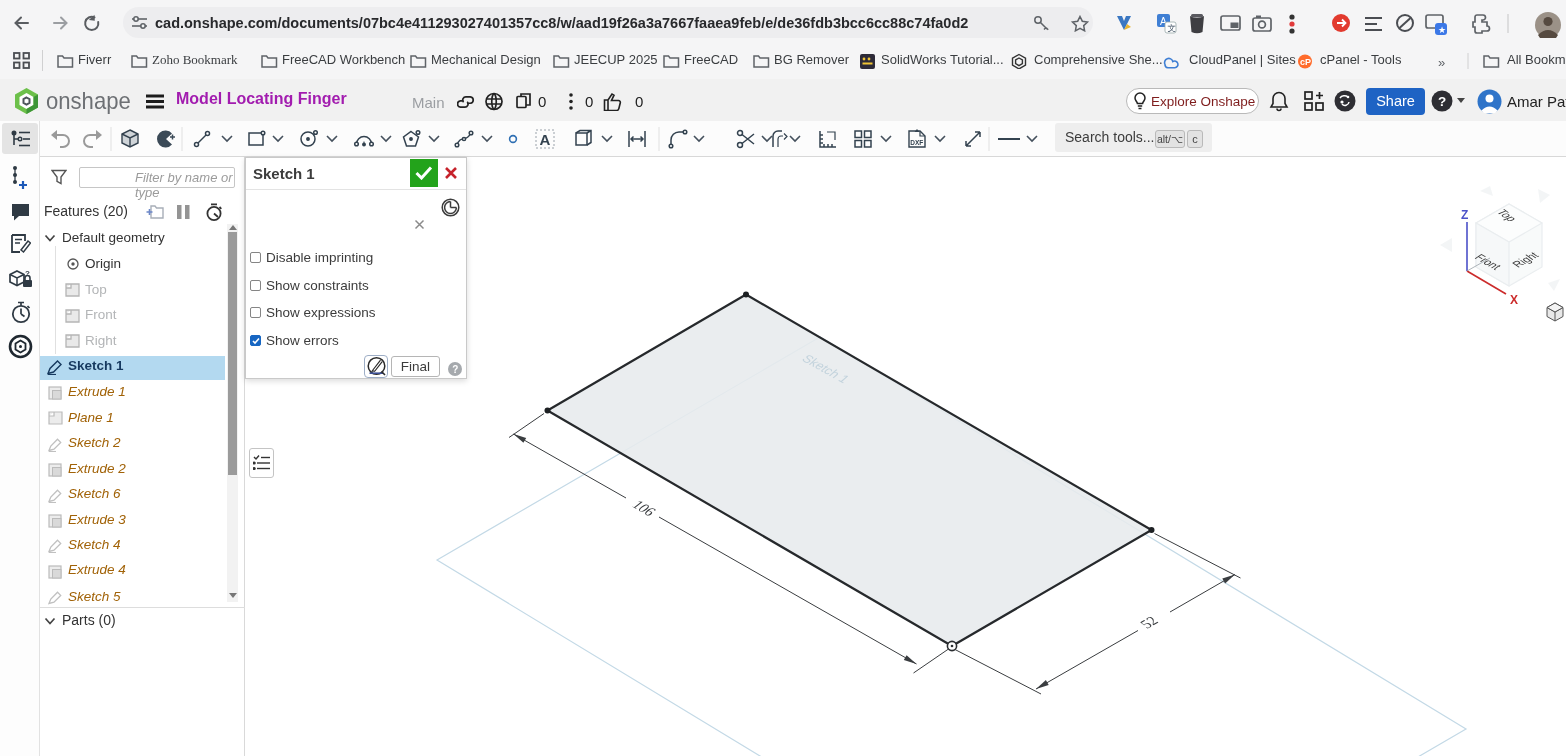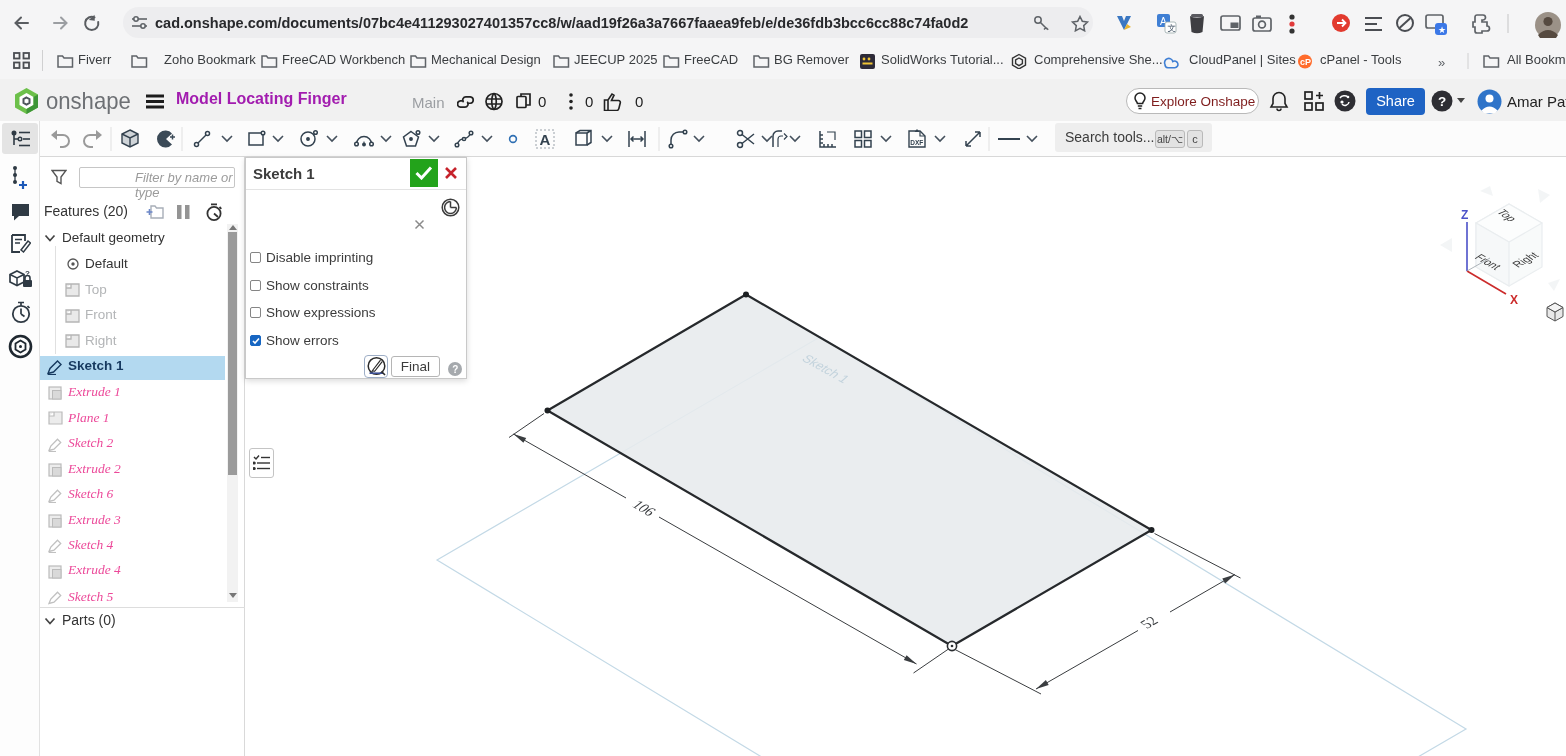--- a/index.html
+++ b/index.html
@@ -15,21 +15,21 @@
 .bm { position:absolute; top:52px; height:17px; font-size:13px; color:#3a3d40; white-space:nowrap; }
 
 #osheader { left:0; top:79px; width:1566px; height:42px; background:#f1f1f1; }
 
 #ostoolbar { left:40px; top:121px; width:1526px; height:36px; background:#fcfcfc; border-bottom:1px solid #d8d8d8; }
 #leftstrip { left:0; top:121px; width:40px; height:635px; background:#fdfdfd; border-right:1px solid #e2e2e2; }
 
 #fpanel { left:40px; top:157px; width:205px; height:599px; background:#fff; border-right:1px solid #d9d9d9; }
 .row { position:absolute; height:24px; font-size:13.5px; color:#333; white-space:nowrap; }
 .gray { color:#b3b5b7; }
-.itl  { font-style:italic; color:#ec4899;font-family:Liberation Serif, serif; }
+.itl  { font-style:italic; color:#a16207; }
 
 #dialog { left:245px; top:157px; width:222px; height:222px; background:#fff; border:1px solid #c9c9c9;
   box-shadow:0 2px 6px rgba(0,0,0,0.15); }
 .cb { position:absolute; width:11px; height:11px; border:1px solid #858585; border-radius:2px; background:#fff; }
 .cblbl { position:absolute; font-size:13.5px; color:#3c3c3c; white-space:nowrap; }
 svg { display:block; }
 </style>
 </head>
 <body>
 <div id="page">
@@ -213,21 +213,21 @@
       <rect x="862.5" y="9.5" width="10" height="2" fill="#f0c435"></rect>
       <path d="M1019,1.5 l6.5,3.7 v7 l-6.5,3.7 l-6.5,-3.7 v-7 Z M1019,5 l3.4,2 v3.6 l-3.4,2 l-3.4,-2 V7 Z" fill="none" stroke="#333" stroke-width="1.4"></path>
       <path d="M1165,11.5 a4.2,4.2 0 1 1 7.8,-3 a3.4,3.4 0 1 1 2,6.3 h-7 a3.3,3.3 0 0 1 -2.8,-3.3 Z" fill="none" stroke="#3f7fd4" stroke-width="1.6"></path>
       <circle cx="1305" cy="8.5" r="7" fill="#ff6c2c"></circle>
       <text x="1300" y="12" font-size="9" font-weight="bold" fill="#fff">cP</text>
       <text x="1438" y="13.5" font-size="13" fill="#5f6368">»</text>
     </g>
     <line x1="1468" y1="-1" x2="1468" y2="17" stroke="#d0d0d1" stroke-width="1"></line>
   </svg>
   <div class="bm" style="left:78px;">Fiverr</div>
-  <div class="bm" style="left:164px;">Zoho Bookmark</div>
+  <div class="bm" style="left:152px;font-family:Liberation Serif, serif;">Zoho Bookmark</div>
   <div class="bm" style="left:282px;">FreeCAD Workbench</div>
   <div class="bm" style="left:431px;">Mechanical Design</div>
   <div class="bm" style="left:574px;">JEECUP 2025</div>
   <div class="bm" style="left:684px;">FreeCAD</div>
   <div class="bm" style="left:774px;">BG Remover</div>
   <div class="bm" style="left:881px;">SolidWorks Tutorial...</div>
   <div class="bm" style="left:1034px;">Comprehensive She...</div>
   <div class="bm" style="left:1189px;">CloudPanel | Sites</div>
   <div class="bm" style="left:1320px;">cPanel - Tools</div>
   <div class="bm" style="left:1507px;width:59px;overflow:hidden;">All Bookma</div>
@@ -506,21 +506,21 @@
 
   <svg class="abs" style="left:44px;top:232px;" width="12" height="12" viewBox="0 0 12 12">
       <path d="M1.5,3.5 L6,8.5 L10.5,3.5" fill="none" stroke="#444" stroke-width="1.7"></path>
     </svg>
   <div class="row" style="left:62px;top:230px;">Default geometry</div>
   <div class="abs" style="left:55px;top:246px;width:1px;height:108px;background:#e0e0e0;"></div>
   <svg class="abs" style="left:67px;top:258px;" width="12" height="12" viewBox="0 0 12 12">
     <circle cx="6" cy="6" r="5" fill="none" stroke="#555" stroke-width="1.3"></circle>
       <circle cx="6" cy="6" r="1.7" fill="#555"></circle>
   </svg>
-  <div class="row" style="left:85px;top:256px;">Default</div>
+  <div class="row" style="left:85px;top:256px;">Origin</div>
   <svg class="abs" style="left:65px;top:283px;" width="15" height="14" viewBox="0 0 15 14">
     <path d="M1,1 h13 v12 h-13 Z M1,5 h5 v-4" fill="#e9e9e9" stroke="#b5b5b5" stroke-width="1.3"></path>
   </svg>
   <div class="row gray" style="left:85px;top:281.5px;">Top</div>
   <svg class="abs" style="left:65px;top:308.5px;" width="15" height="14" viewBox="0 0 15 14">
     <path d="M1,1 h13 v12 h-13 Z M1,5 h5 v-4" fill="#e9e9e9" stroke="#b5b5b5" stroke-width="1.3"></path>
   </svg>
   <div class="row gray" style="left:85px;top:307px;">Front</div>
   <svg class="abs" style="left:65px;top:334px;" width="15" height="14" viewBox="0 0 15 14">
     <path d="M1,1 h13 v12 h-13 Z M1,5 h5 v-4" fill="#e9e9e9" stroke="#b5b5b5" stroke-width="1.3"></path>

